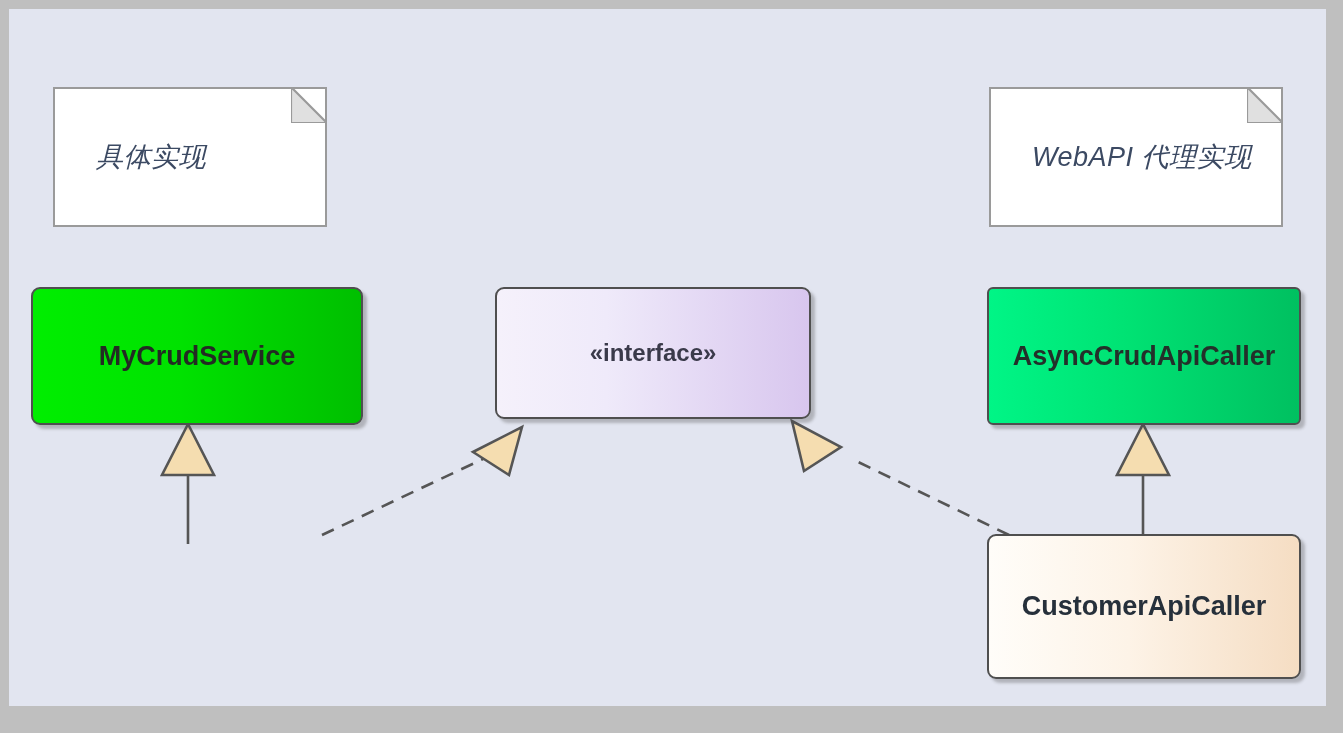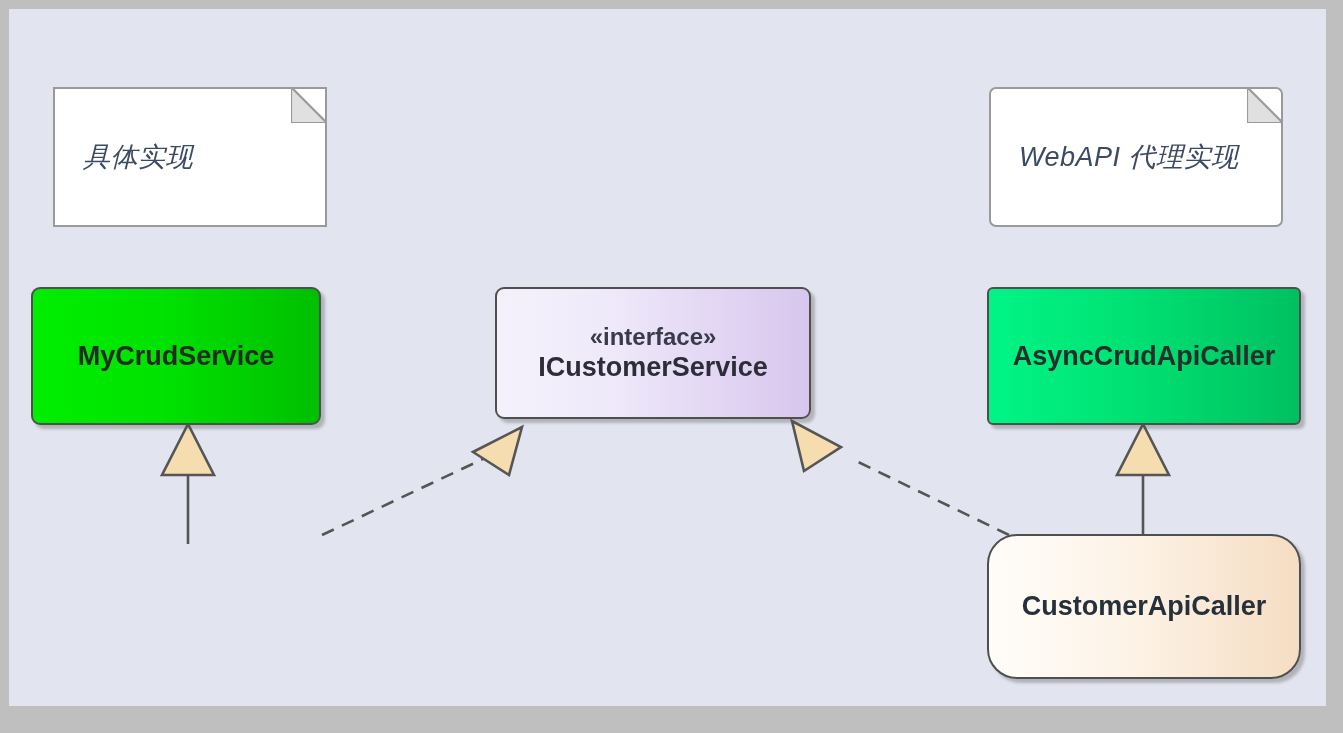--- a/index.html
+++ b/index.html
@@ -62,21 +62,21 @@
     position: absolute;
     top: -2px;
     right: -2px;
     width: 36px;
     height: 36px;
   }
   .uml-note .note-text {
     font-style: italic;
     font-size: 27px;
     color: #3c4a63;
-    padding-left: 28px;
+    padding-left: 41px;
     letter-spacing: 0.5px;
     white-space: nowrap;
   }
 
   
   .uml-class {
     border: 2px solid #4f4f4f;
     border-radius: 9px;
     display: flex;
     flex-direction: column;
@@ -152,39 +152,38 @@
       </g>
     </svg>
 
     <div class="node uml-note" style="left:44px; top:78px; width:274px; height:140px;">
       <svg class="note-fold" viewBox="0 0 36 36">
         <polygon points="0,0 36,36 0,36" fill="#e0e0e0" stroke="#9a9a9a" stroke-width="2.2"></polygon>
       </svg>
       <div class="note-text">具体实现</div>
     </div>
 
-    <div class="node uml-note" style="left:980px; top:78px; width:294px; height:140px;border-radius:7px;">
+    <div class="node uml-note" style="left:980px; top:78px; width:294px; height:140px;">
       <svg class="note-fold" viewBox="0 0 36 36">
         <polygon points="0,0 36,36 0,36" fill="#e0e0e0" stroke="#9a9a9a" stroke-width="2.2"></polygon>
       </svg>
       <div class="note-text">WebAPI 代理实现</div>
     </div>
 
-    <div class="node uml-class style-green-a" style="left:22px; top:278px; width:290px; height:138px;">
+    <div class="node uml-class style-green-a" style="left:22px; top:278px; width:332px; height:138px;">
       <div class="class-name">MyCrudService</div>
     </div>
 
     <div class="node uml-class style-interface" style="left:486px; top:278px; width:316px; height:132px;">
       <div class="stereotype">«interface»</div>
-      <div class="class-name">ICustomerService</div>
     </div>
 
     <div class="node uml-class style-green-b" style="left:978px; top:278px; width:314px; height:138px;">
       <div class="class-name">AsyncCrudApiCaller</div>
     </div>
 
 
-    <div class="node uml-class style-cream" style="left:978px; top:525px; width:314px; height:145px;border-radius:30px;">
+    <div class="node uml-class style-cream" style="left:978px; top:525px; width:314px; height:145px;">
       <div class="class-name">CustomerApiCaller</div>
     </div>
 
   </div>
 </div>
 
 </body></html>

